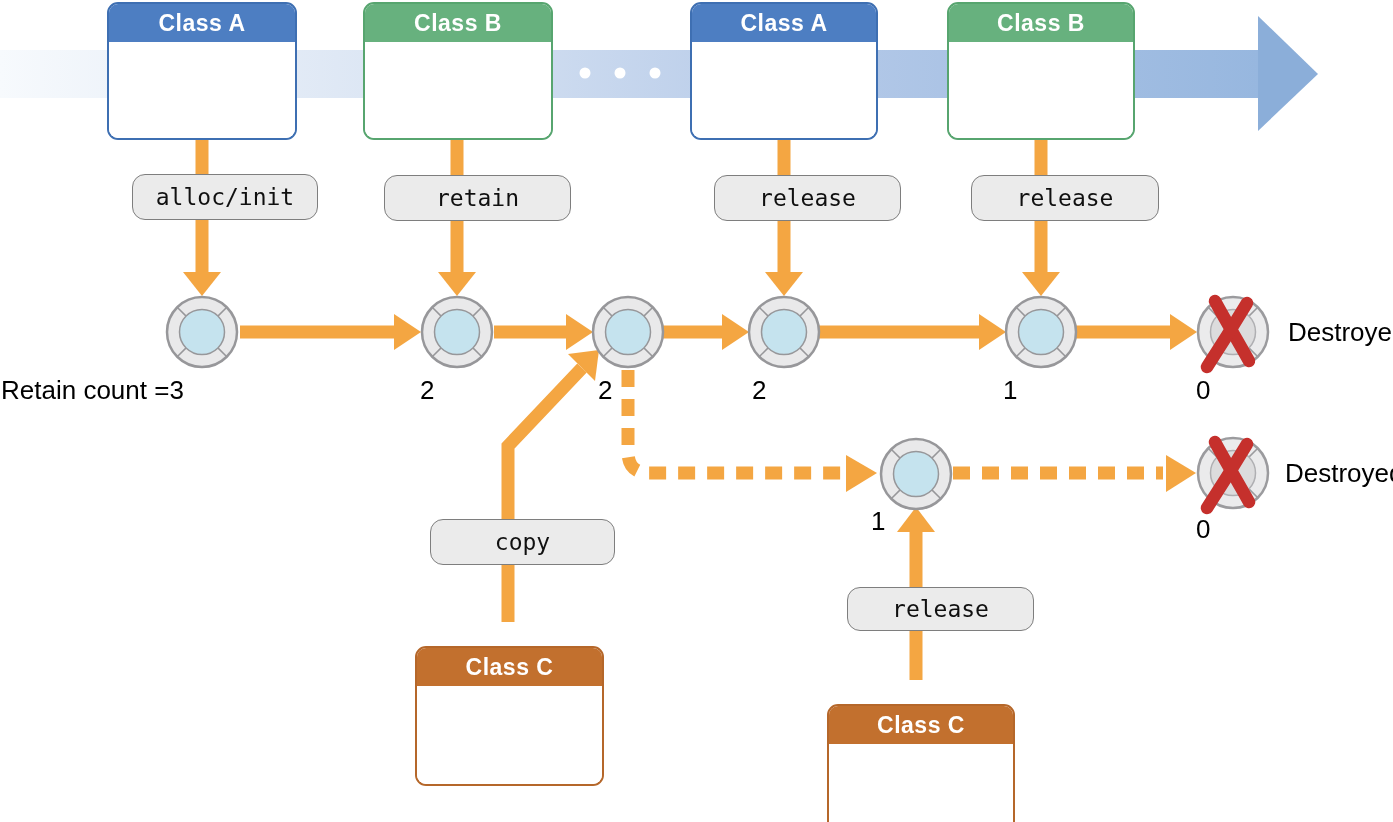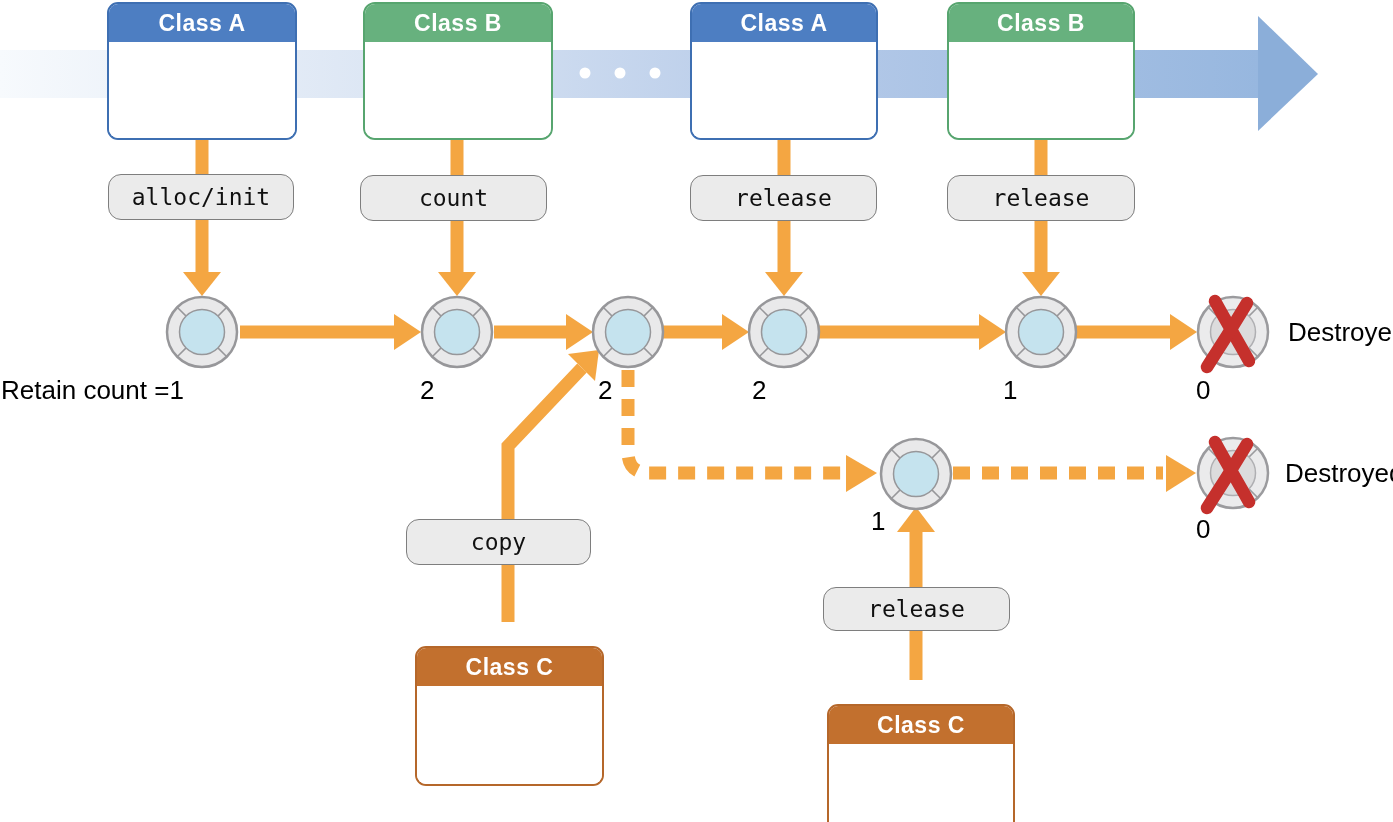--- a/index.html
+++ b/index.html
@@ -7,28 +7,28 @@
          font-family:"Liberation Sans",sans-serif;}
   .stage svg.layer{position:absolute;left:0;top:0;}
 
   
   .cbox{position:absolute;box-sizing:border-box;background:#fff;border:2px solid;
         border-radius:11px;overflow:hidden;}
   .cbox .hdr{height:38px;display:flex;align-items:center;justify-content:center;
              color:#fff;font-weight:bold;font-size:23px;letter-spacing:.5px;}
   .cbox .bodyarea{height:100%;background:#fff;}
   .cbox.blue{border-color:#3E6FB2;}   .cbox.blue .hdr{background:#4D7EC2;}
-  .cbox.green{border-color:#57A56F;border-radius:12px;}  .cbox.green .hdr{background:#67B17E;}
+  .cbox.green{border-color:#57A56F;}  .cbox.green .hdr{background:#67B17E;}
   .cbox.orange{border-color:#B5672A;margin-top:24px;} .cbox.orange .hdr{background:#C2702E;}
 
   
   .pill{position:absolute;box-sizing:border-box;background:#EBEBEB;
         border:1.5px solid #7E7E7E;border-radius:13px;
         display:flex;align-items:center;justify-content:center;
-        font-family:"DejaVu Sans Mono",monospace;font-size:23px;color:#101010;}
+        font-family:"DejaVu Sans Mono",monospace;font-size:23px;color:#101010;margin-left:24px;}
 
   
   .lbl{position:absolute;font-size:26px;color:#000;white-space:nowrap;line-height:1;}
 </style>
 </head>
 <body>
 
 <div class="stage">
 
   <svg class="layer" width="1393" height="822" viewBox="0 0 1393 822">
@@ -146,37 +146,37 @@
   <div class="cbox blue" style="left:690px;top:2px;width:188px;height:138px;">
     <div class="hdr">Class A</div>
     <div class="bodyarea"></div>
   </div>
   <div class="cbox green" style="left:947px;top:2px;width:188px;height:138px;">
     <div class="hdr">Class B</div>
     <div class="bodyarea"></div>
   </div>
 
   <div class="pill" style="left:108px;top:174px;width:186px;height:46px;">alloc/init</div>
-  <div class="pill" style="left:360px;top:175px;width:187px;height:46px;">count</div>
+  <div class="pill" style="left:360px;top:175px;width:187px;height:46px;">retain</div>
   <div class="pill" style="left:690px;top:175px;width:187px;height:46px;">release</div>
   <div class="pill" style="left:947px;top:175px;width:188px;height:46px;">release</div>
 
   <div class="pill" style="left:406px;top:519px;width:185px;height:46px;">copy</div>
   <div class="cbox orange" style="left:415px;top:622px;width:189px;height:140px;">
     <div class="hdr">Class C</div>
     <div class="bodyarea"></div>
   </div>
 
   <div class="pill" style="left:823px;top:587px;width:187px;height:44px;">release</div>
   <div class="cbox orange" style="left:827px;top:680px;width:188px;height:140px;">
     <div class="hdr">Class C</div>
     <div class="bodyarea"></div>
   </div>
 
-  <div class="lbl" style="left:1px;top:377px;">Retain count =1</div>
+  <div class="lbl" style="left:1px;top:377px;">Retain count =3</div>
   <div class="lbl" style="left:420px;top:377px;">2</div>
   <div class="lbl" style="left:598px;top:377px;">2</div>
   <div class="lbl" style="left:752px;top:377px;">2</div>
   <div class="lbl" style="left:1003px;top:377px;">1</div>
   <div class="lbl" style="left:1196px;top:377px;">0</div>
   <div class="lbl" style="left:1288px;top:319px;">Destroyed</div>
 
   <div class="lbl" style="left:871px;top:508px;">1</div>
   <div class="lbl" style="left:1196px;top:516px;">0</div>
   <div class="lbl" style="left:1285px;top:460px;">Destroyed</div>

